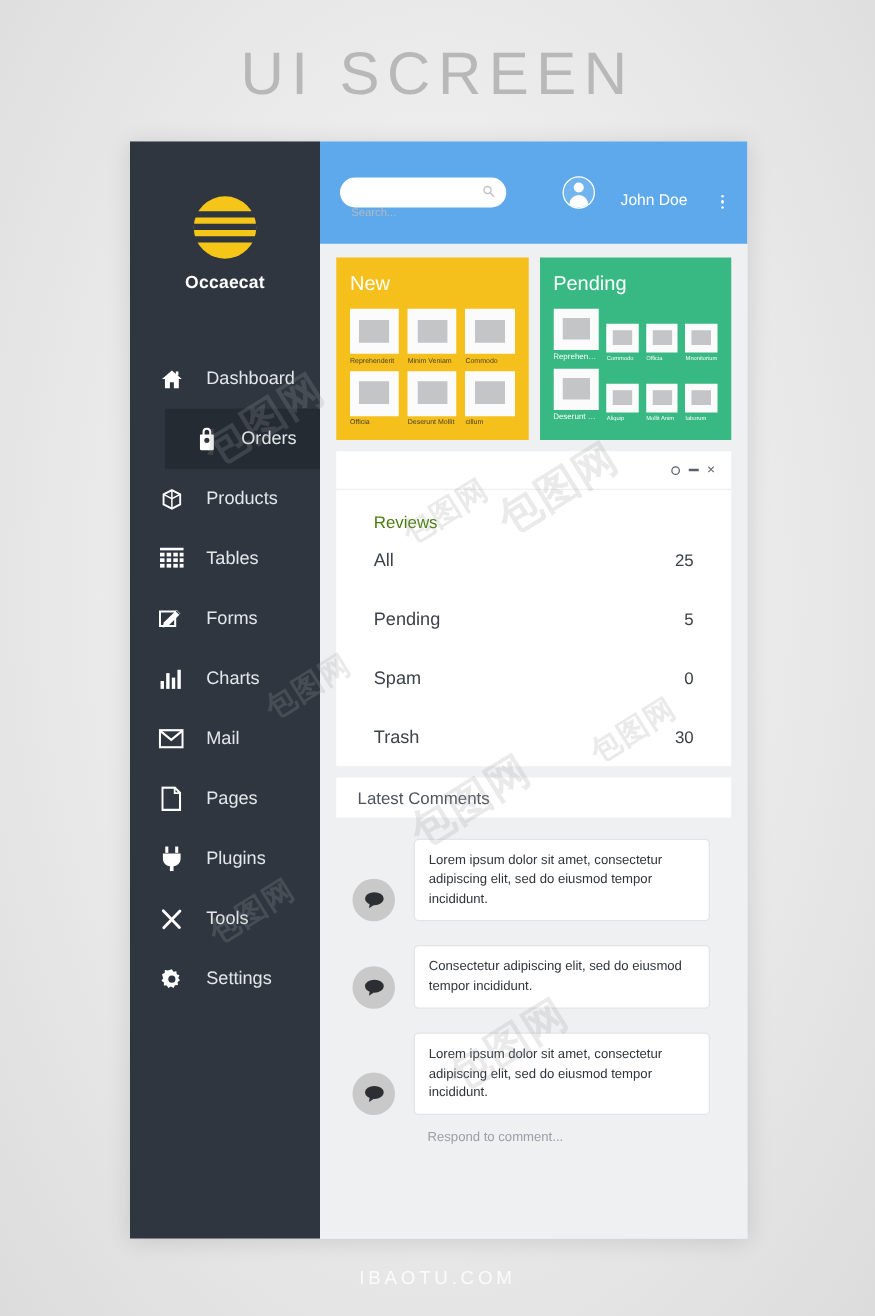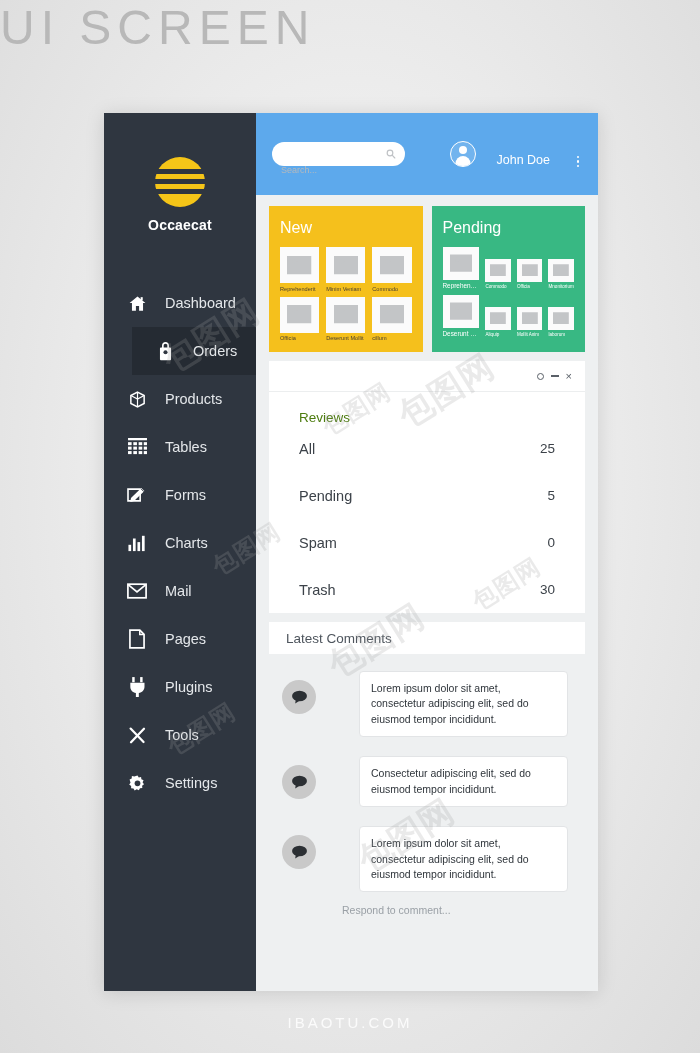--- a/index.html
+++ b/index.html
@@ -8,25 +8,26 @@
     width: 700px;
     height: 1053px;
     font-family: "Liberation Sans", sans-serif;
     background: radial-gradient(ellipse at 50% 45%, #f2f2f2 0%, #ededed 45%, #dcdcdc 100%);
     overflow: hidden;
     position: relative;
   }
 
   
   .page-title {
-    text-align: left;
+    text-align: center;
     font-size: 48px;
     letter-spacing: 6px;
     color: #b8b8b8;
     font-weight: 400;
+    padding-top: 32px;
     height: 113px;
     user-select: none;
   }
 
   
   .device {
     position: absolute;
     left: 104px;
     top: 113px;
     width: 494px;
@@ -297,23 +298,22 @@
     align-items: center;
     padding-left: 17px;
     font-size: 13.5px;
     color: #4e555d;
   }
 
   
   .comments { padding: 17px 17px 0 13px; }
   .comment {
     display: flex;
-    align-items: flex-start;
+    align-items: flex-end;
     margin-bottom: 19px;
-    gap: 28px;
   }
   .c-avatar {
     width: 34px; height: 34px;
     border-radius: 50%;
     background: #c9c9c9;
     flex: 0 0 34px;
     display: flex; align-items: center; justify-content: center;
     margin-right: 15px;
     margin-top: 9px;
   }

